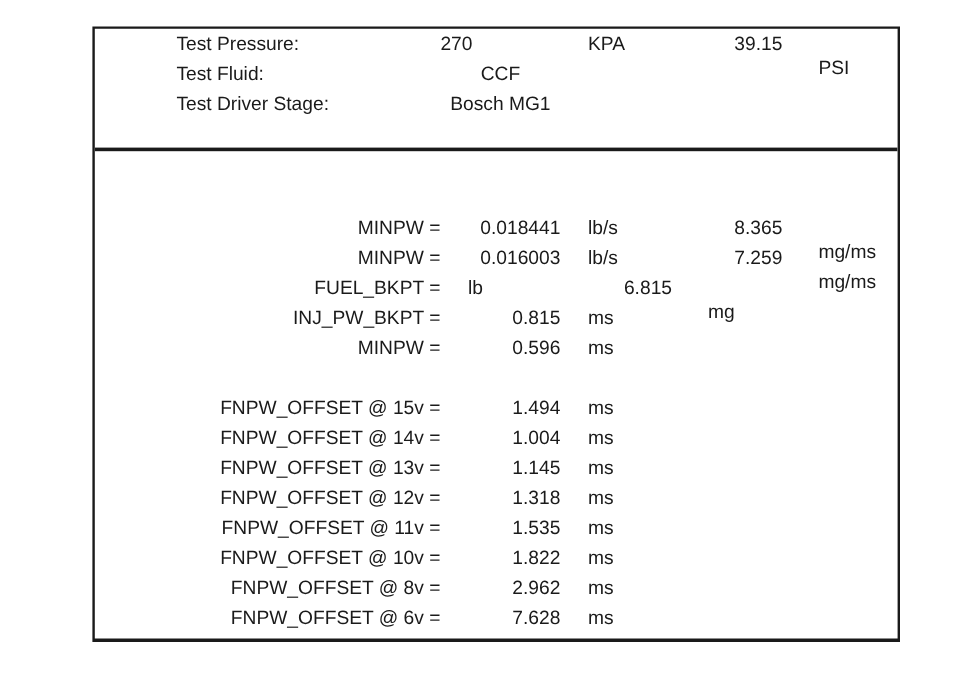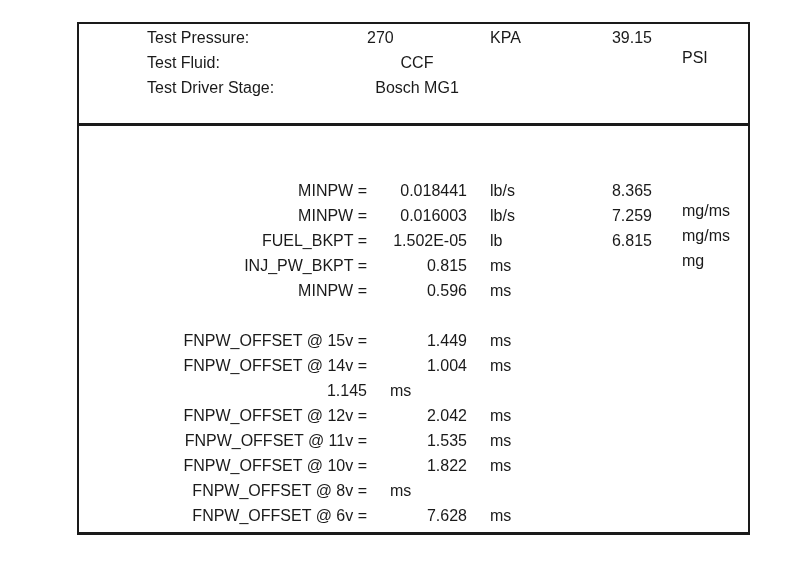--- a/index.html
+++ b/index.html
@@ -93,21 +93,20 @@
     </div>
     <div class="row">
       <span class="c label">MINPW =</span>
       <span class="c value">0.016003</span>
       <span class="c unit">lb/s</span>
       <span class="c value2">7.259</span>
       <span class="c unit2">mg/ms</span>
     </div>
     <div class="row">
       <span class="c label">FUEL_BKPT =</span>
-      <span class="c value">1.502E-05</span>
       <span class="c unit">lb</span>
       <span class="c value2">6.815</span>
       <span class="c unit2">mg</span>
     </div>
     <div class="row">
       <span class="c label">INJ_PW_BKPT =</span>
       <span class="c value">0.815</span>
       <span class="c unit">ms</span>
       <span class="c value2"></span>
       <span class="c unit2"></span>
@@ -117,61 +116,63 @@
       <span class="c value">0.596</span>
       <span class="c unit">ms</span>
       <span class="c value2"></span>
       <span class="c unit2"></span>
     </div>
 
     <div class="spacer-row"></div>
 
     <div class="row">
       <span class="c label">FNPW_OFFSET @ 15v =</span>
-      <span class="c value">1.449</span>
+      <span class="c value">1.494</span>
       <span class="c unit">ms</span>
       <span class="c value2"></span>
       <span class="c unit2"></span>
     </div>
     <div class="row">
       <span class="c label">FNPW_OFFSET @ 14v =</span>
       <span class="c value">1.004</span>
       <span class="c unit">ms</span>
       <span class="c value2"></span>
       <span class="c unit2"></span>
     </div>
     <div class="row">
+      <span class="c label">FNPW_OFFSET @ 13v =</span>
       <span class="c value">1.145</span>
       <span class="c unit">ms</span>
       <span class="c value2"></span>
       <span class="c unit2"></span>
     </div>
     <div class="row">
       <span class="c label">FNPW_OFFSET @ 12v =</span>
-      <span class="c value">2.042</span>
+      <span class="c value">1.318</span>
       <span class="c unit">ms</span>
       <span class="c value2"></span>
       <span class="c unit2"></span>
     </div>
     <div class="row">
       <span class="c label">FNPW_OFFSET @ 11v =</span>
       <span class="c value">1.535</span>
       <span class="c unit">ms</span>
       <span class="c value2"></span>
       <span class="c unit2"></span>
     </div>
     <div class="row">
       <span class="c label">FNPW_OFFSET @ 10v =</span>
       <span class="c value">1.822</span>
       <span class="c unit">ms</span>
       <span class="c value2"></span>
       <span class="c unit2"></span>
     </div>
     <div class="row">
       <span class="c label">FNPW_OFFSET @ 8v =</span>
+      <span class="c value">2.962</span>
       <span class="c unit">ms</span>
       <span class="c value2"></span>
       <span class="c unit2"></span>
     </div>
     <div class="row">
       <span class="c label">FNPW_OFFSET @ 6v =</span>
       <span class="c value">7.628</span>
       <span class="c unit">ms</span>
       <span class="c value2"></span>
       <span class="c unit2"></span>

